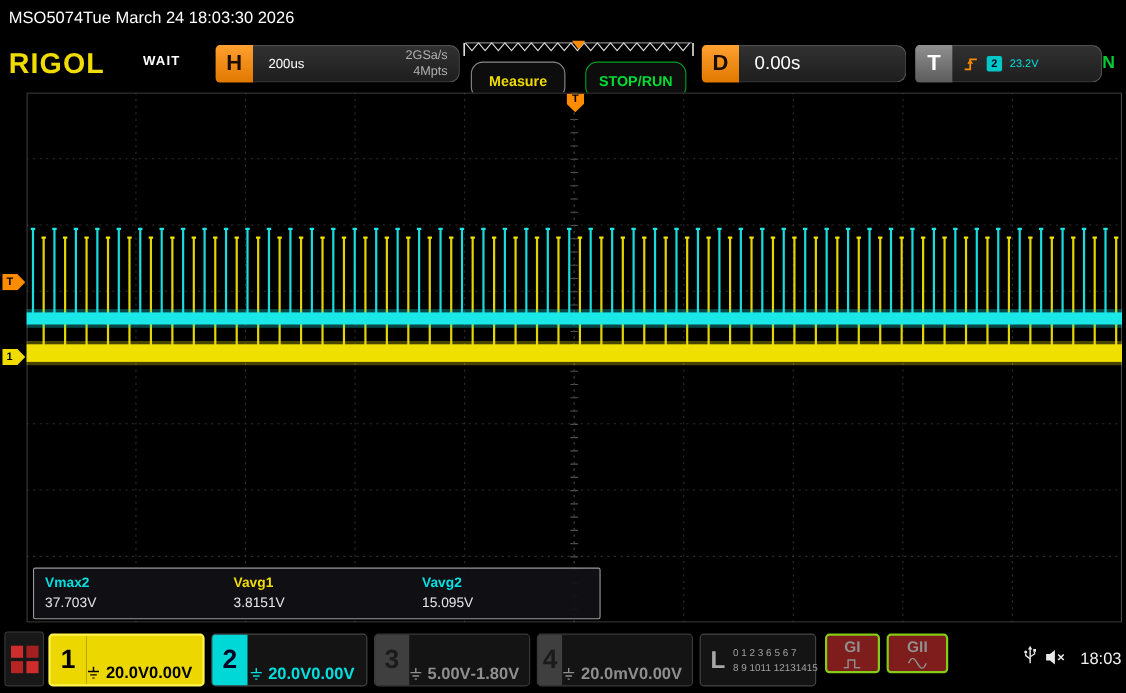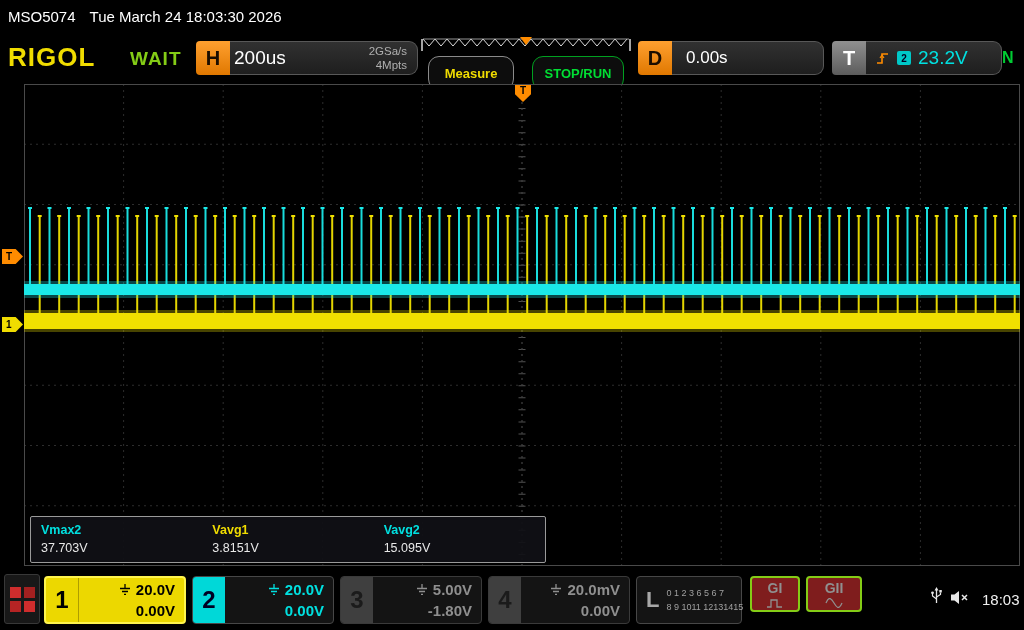--- a/index.html
+++ b/index.html
@@ -2,47 +2,47 @@
 <html><head>
 <meta charset="utf-8">
 <style>
   html,body{margin:0;padding:0;background:#000;}
   body{width:1024px;height:630px;position:relative;overflow:hidden;
        font-family:"Liberation Sans",sans-serif;color:#fff;}
   .abs{position:absolute;box-sizing:border-box;}
 
   
   .topbar{left:0;top:0;width:1024px;height:32px;display:flex;align-items:center;
-          gap:14px;padding-left:8px;font-size:15px;color:#fff;}
+          padding-left:8px;font-size:15px;color:#fff;}
 
   
   .logo{left:8px;top:42px;font-size:26px;font-weight:800;letter-spacing:1px;color:#f0dc00;}
-  .wait{left:130px;top:48px;font-size:19px;font-weight:bold;color:#84cc16;letter-spacing:1px;}
+  .wait{left:130px;top:48px;font-size:12px;font-weight:bold;color:#ffffff;letter-spacing:1px;}
 
   .badge{width:34px;height:34px;display:flex;align-items:center;justify-content:center;
          font-size:20px;font-weight:bold;border-radius:4px 0 0 4px;flex:0 0 34px;}
   .badge.orange{background:linear-gradient(#ffa030,#e07800);color:#1a0d00;}
   .badge.gray{background:linear-gradient(#909090,#5c5c5c);color:#fff;}
   .grp{display:flex;align-items:center;}
   .darkbox{height:34px;background:linear-gradient(#313131,#1e1e1e);
            border:1px solid #585858;border-left:none;border-radius:0 9px 9px 0;
            display:flex;align-items:center;box-sizing:border-box;}
   .hgrp{left:196px;top:41px;}
   .hbox{width:188px;}
-  .timebase{font-size:19px;margin-left:4px;color:#fff;}
+  .timebase{font-size:12px;margin-left:14px;color:#fff;}
   .memcol{margin-left:auto;margin-right:10px;text-align:right;font-size:11.5px;
           color:#b0b0b0;line-height:1.25;}
   .dgrp{left:638px;top:41px;}
   .dbox{width:152px;}
   .delayval{font-size:17px;margin-left:14px;color:#fff;}
   .tgrp{left:832px;top:41px;}
   .tbox{width:136px;gap:7px;padding:0 9px;}
   .srcchip{width:14px;height:14px;background:#00c8c8;color:#002;border-radius:2px;
            font-size:10px;font-weight:bold;display:flex;align-items:center;justify-content:center;}
-  .triglev{font-size:19px;color:#00e0e0;}
+  .triglev{font-size:10px;color:#00e0e0;}
   .nmode{left:1002px;top:49px;font-size:16px;font-weight:bold;color:#00cc33;}
 
   .pill{top:56px;height:34px;border-radius:11px;background:#0d0d0d;display:flex;
         align-items:center;justify-content:center;font-size:13px;font-weight:bold;cursor:pointer;}
   .measure{left:428px;width:86px;border:1px solid #8a8a8a;color:#f0dc00;}
   .stoprun{left:532px;width:92px;border:1px solid #00a020;color:#00dd33;}
 
   .strip{left:420px;top:36px;width:212px;height:18px;}
 
   
@@ -71,21 +71,21 @@
   .menu{left:4px;top:574px;width:36px;height:50px;background:#181818;border:1px solid #383838;
         border-radius:3px;display:grid;grid-template-columns:11px 11px;grid-gap:3px;
         align-content:center;justify-content:center;cursor:pointer;}
   .menu div{width:11px;height:11px;background:#cf2d2d;}
   .menu div:nth-child(2){background:#a32020}.menu div:nth-child(3){background:#b62424}
 
   .chbox{top:576px;width:142px;height:48px;border-radius:4px;display:flex;cursor:pointer;
          background:#141414;border:1px solid #474747;}
   .chbox .num{width:32px;display:flex;align-items:center;justify-content:center;
               font-size:24px;font-weight:bold;border-radius:3px 0 0 3px;}
-  .chbox .vals{flex:1;display:flex;flex-direction:column;justify-content:center;
+  .chbox .vals{flex:1;display:flex;flex-direction:row;justify-content:center;
                align-items:flex-end;padding-right:9px;font-size:15px;font-weight:bold;line-height:1.4;}
   .row{display:flex;align-items:center;gap:5px;}
   .ch1box{left:44px;background:#ecd800;border:2px solid #fff44d;}
   .ch1box .num{color:#000;border-right:1px solid rgba(60,50,0,.35);}
   .ch1box .vals{color:#000;}
   .ch2box{left:192px;}
   .ch2box .num{background:#00d8d8;color:#002;}
   .ch2box .vals{color:#00e0e0;}
   .ch3box{left:340px;border-color:#3a3a3a;}
   .ch4box{left:488px;border-color:#3a3a3a;}

